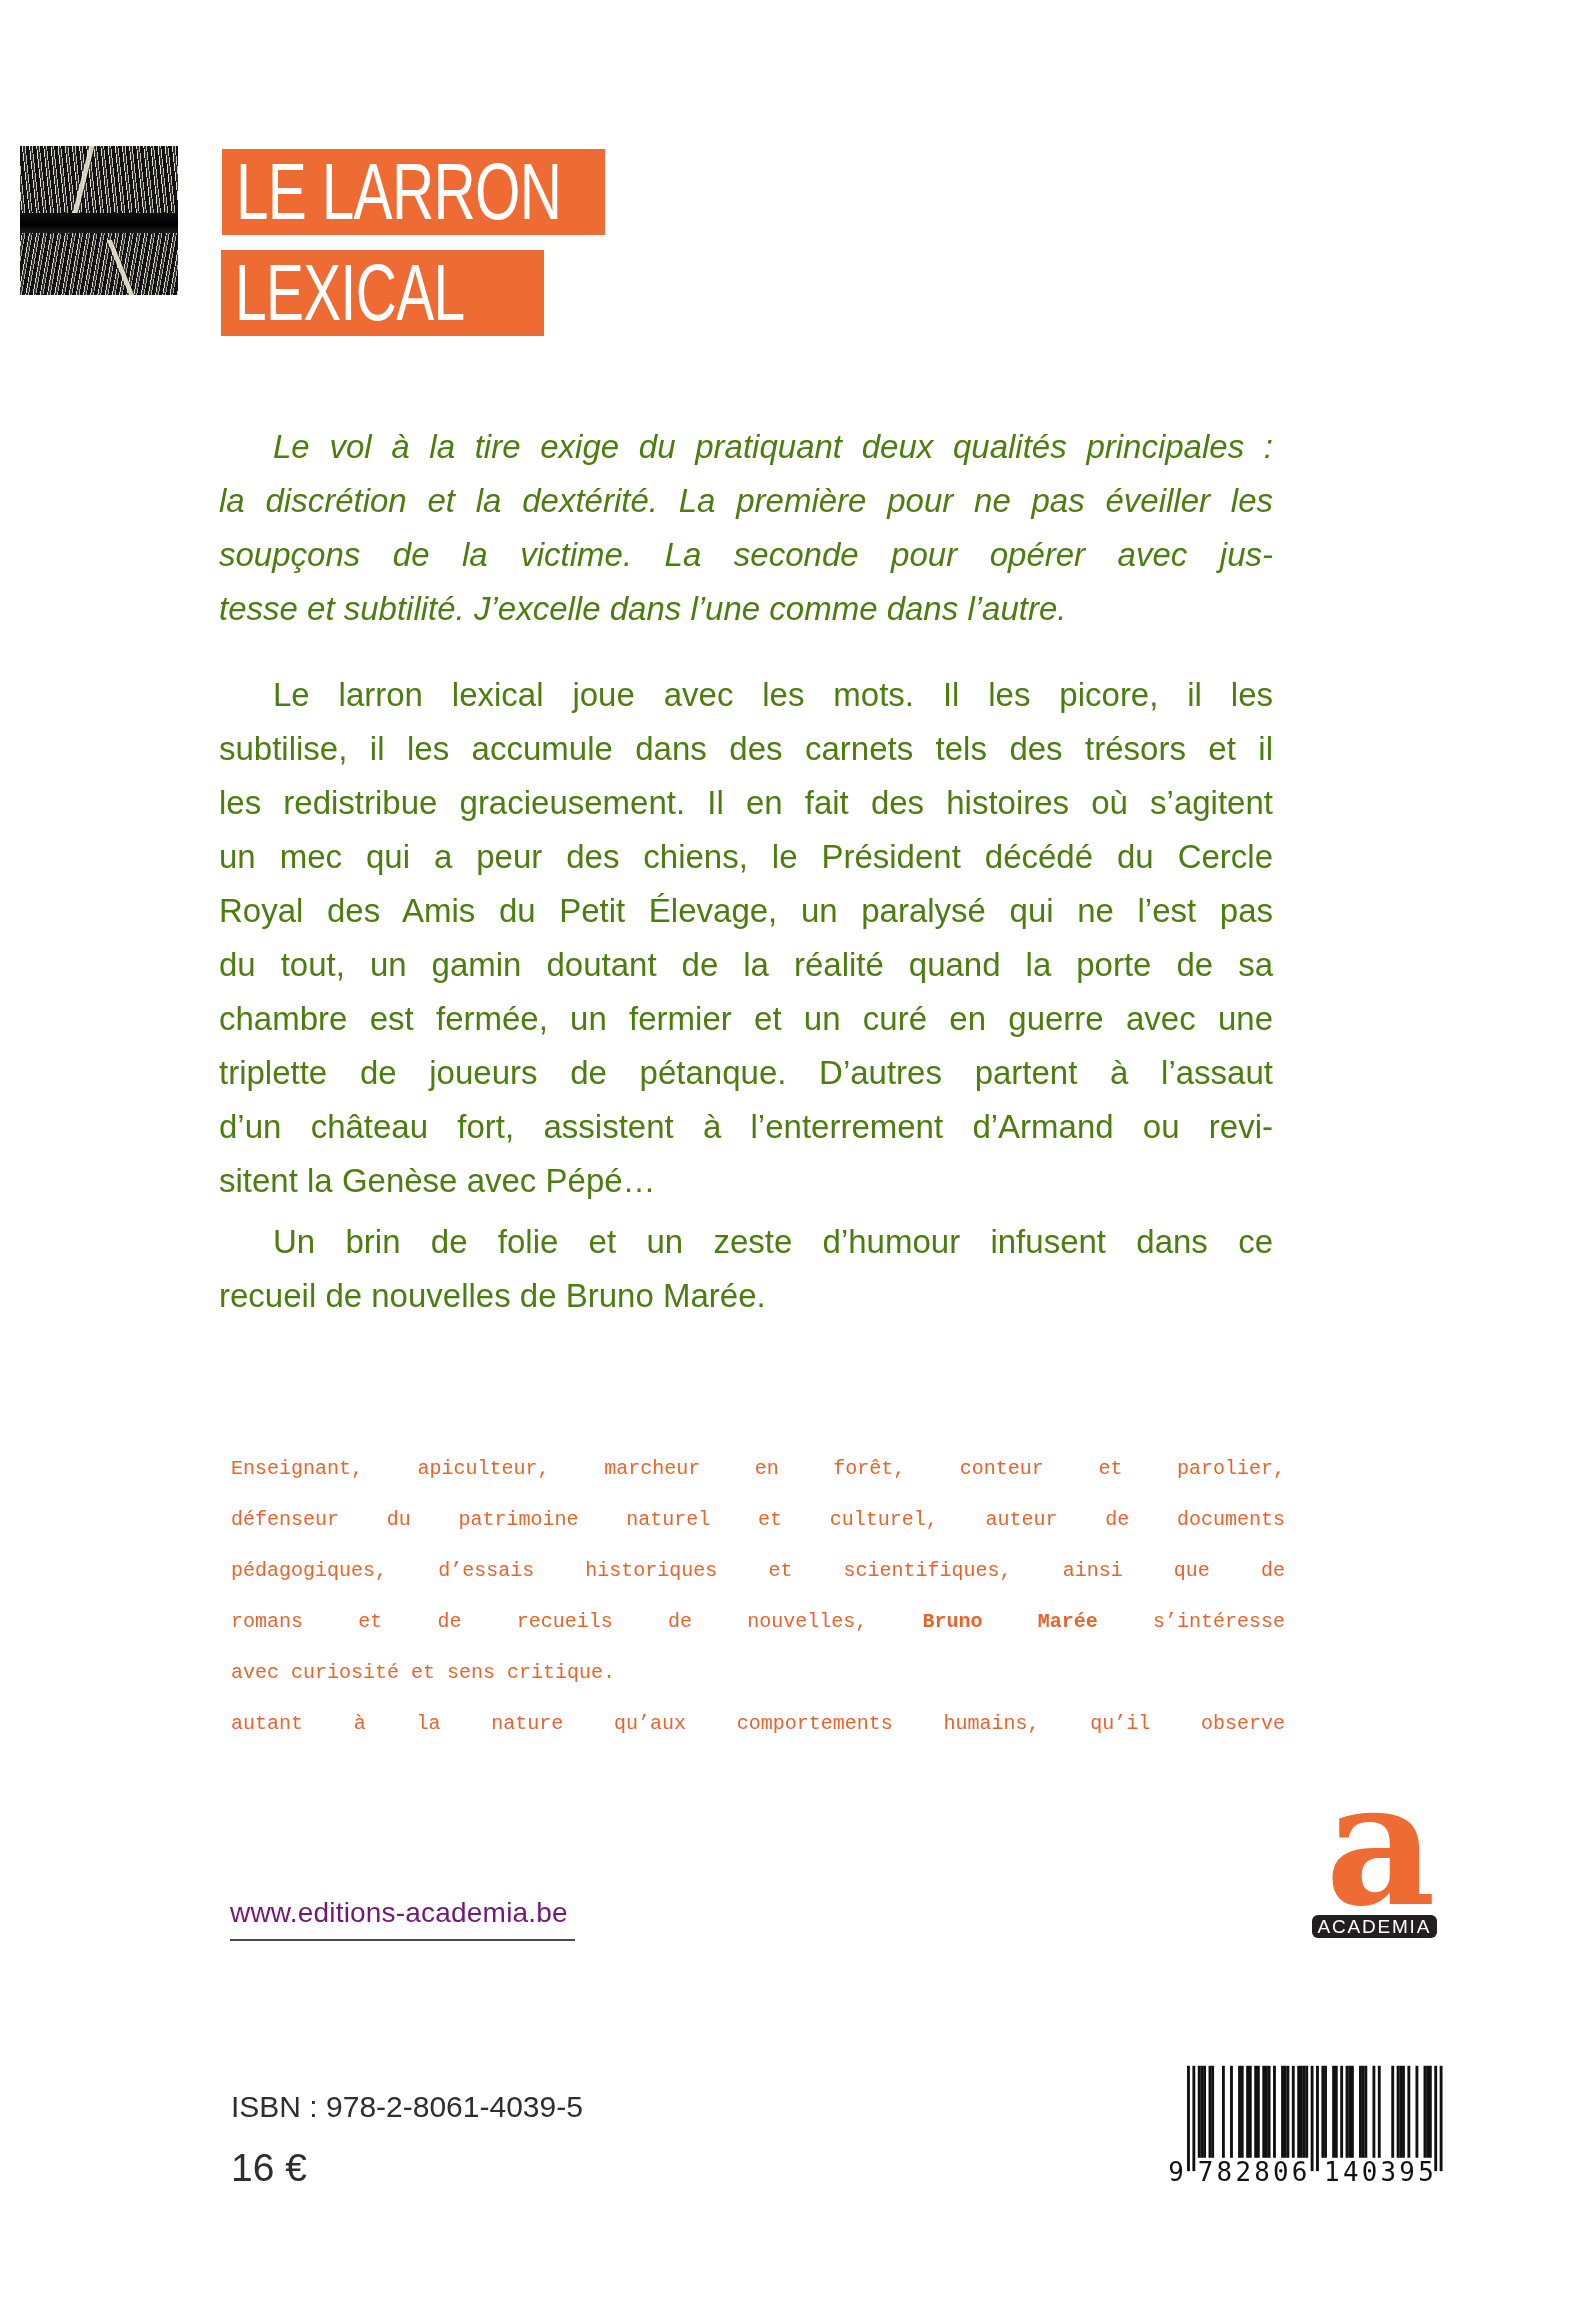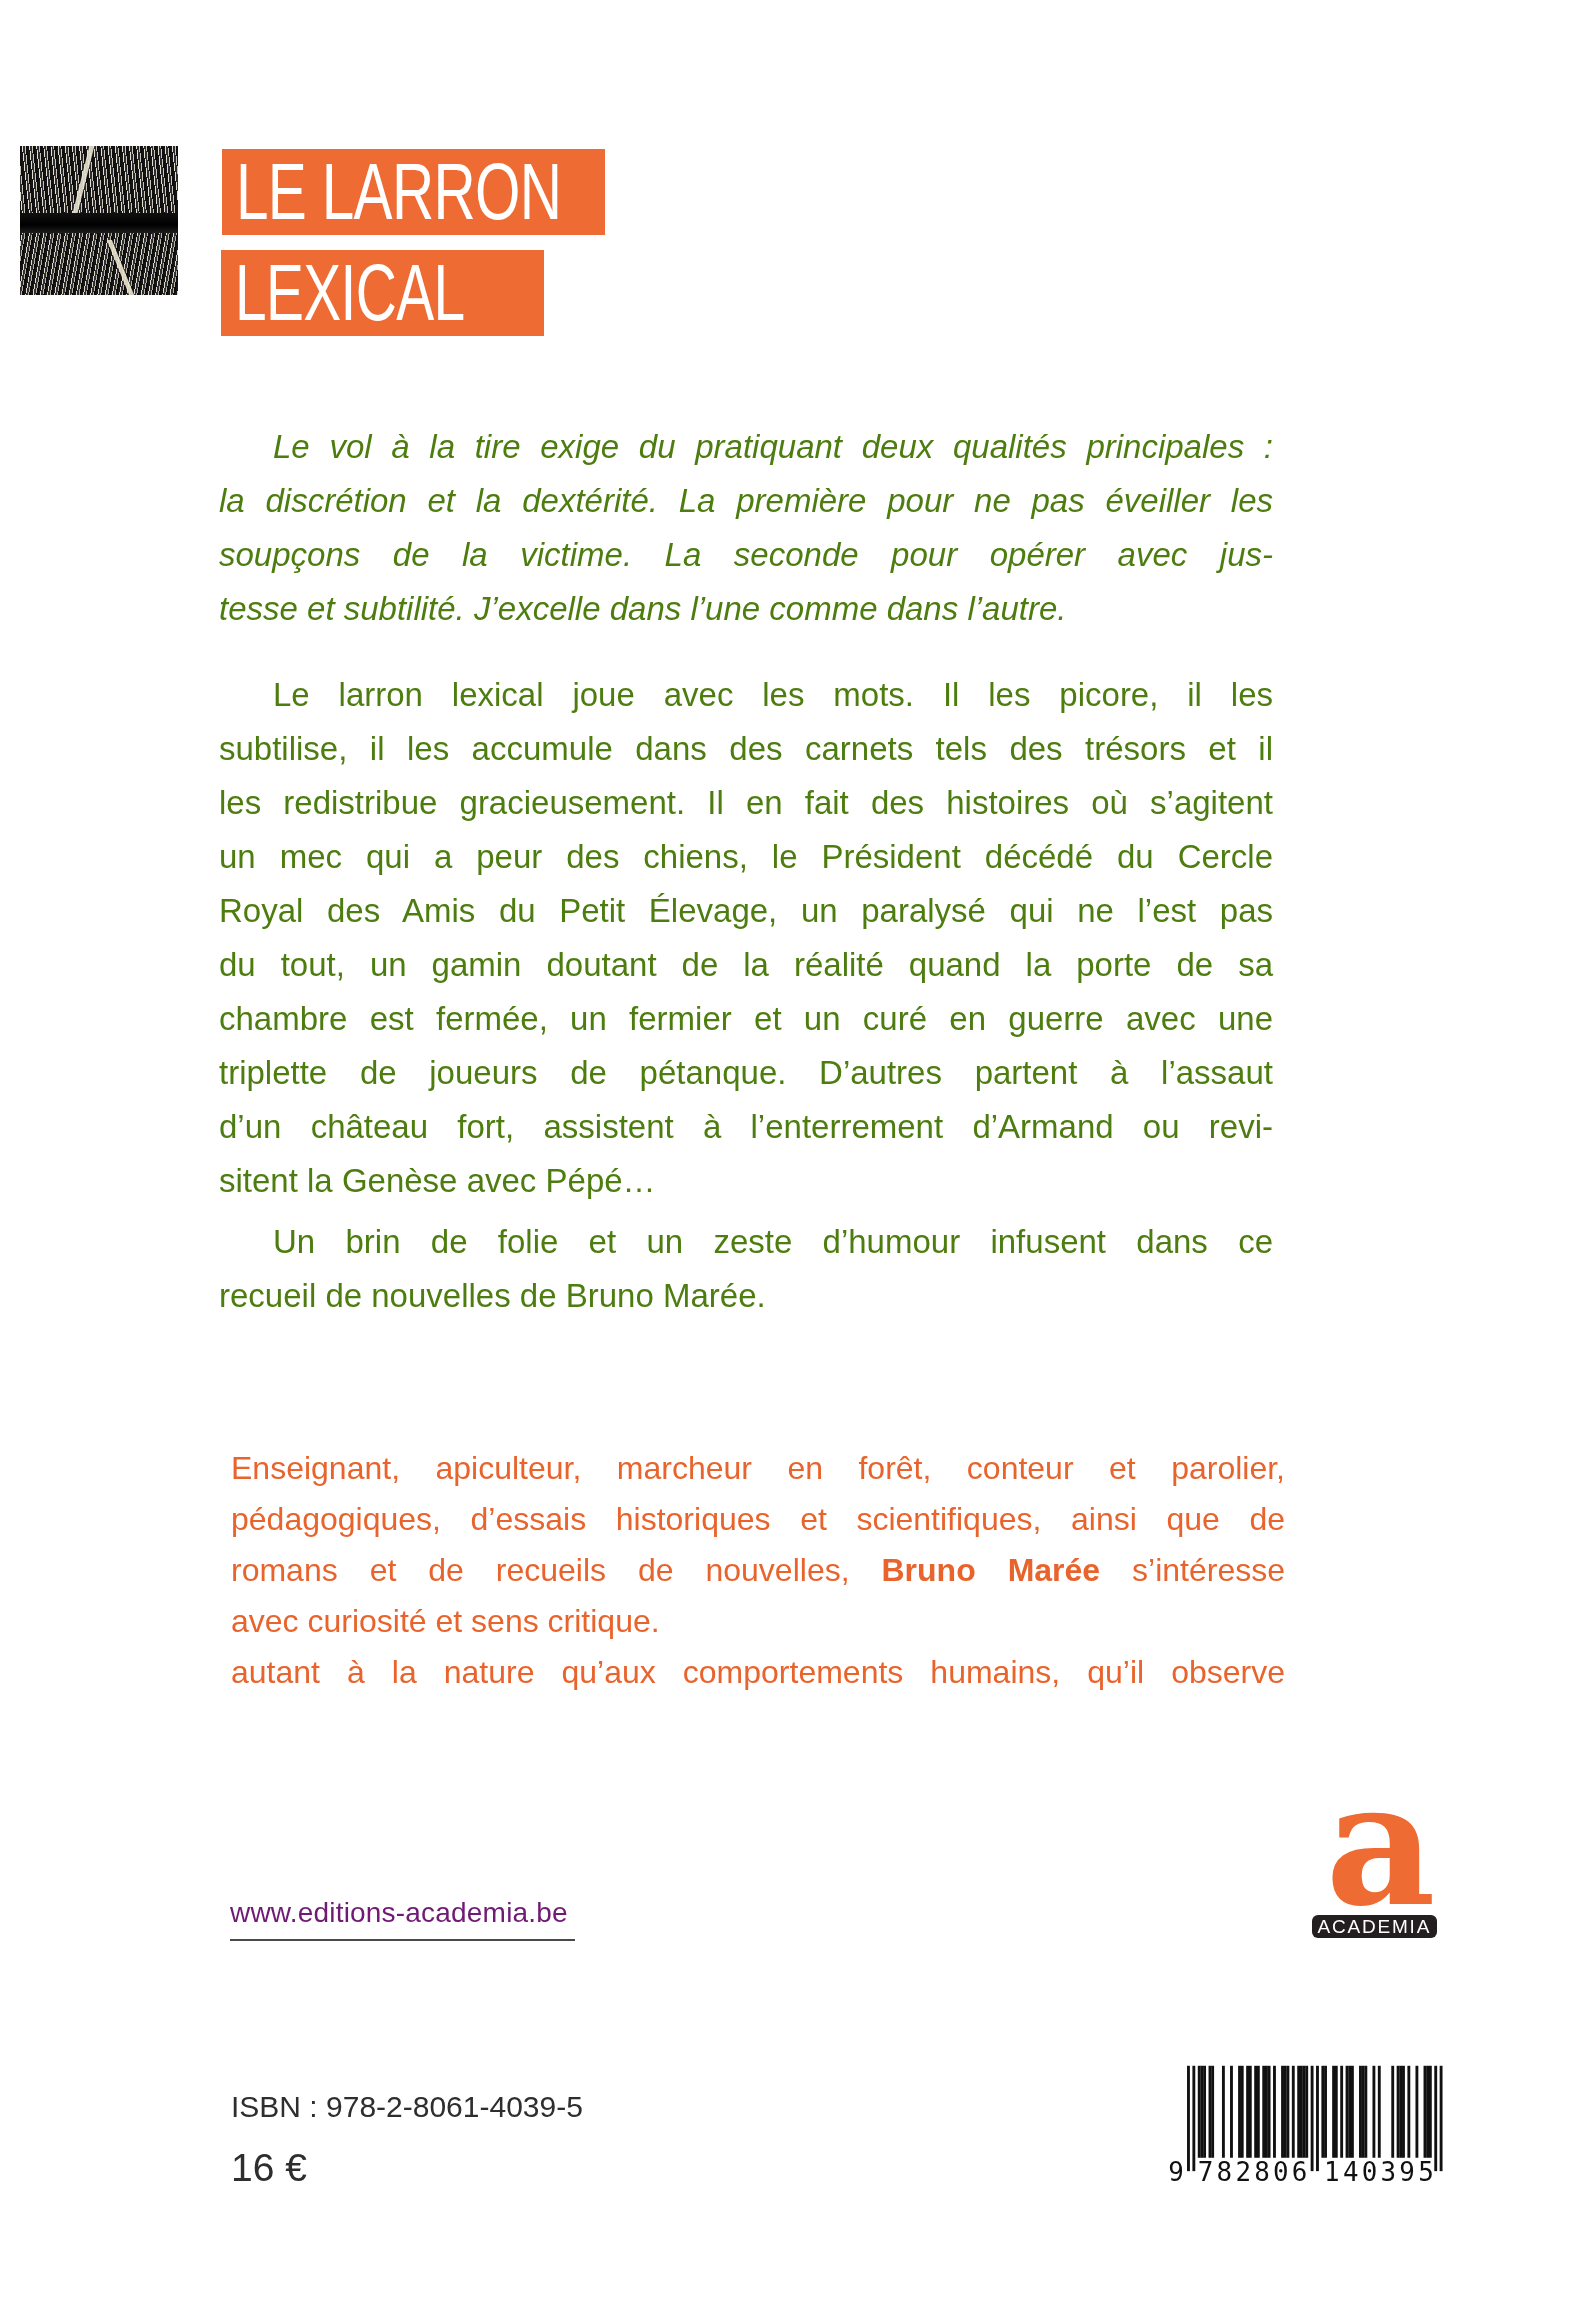--- a/index.html
+++ b/index.html
@@ -34,21 +34,21 @@
   .text-block { position: absolute; left: 199px; width: 1054px; color: #4d7c0f; }
   .line { display: block; height: 54px; line-height: 54px; font-size: 33px; white-space: nowrap; text-align: justify; text-align-last: justify; overflow: visible; }
   .line.last { text-align-last: left; }
   .line.indent { padding-left: 54px; }
   .italic .line { font-style: italic; }
   .para-1 { top: 420px; }
   .para-2 { top: 668px; }
   .para-3 { top: 1215px; }
 
   .bio { position: absolute; left: 211px; top: 1443px; width: 1054px; color: #E8642C; }
-  .bio .line { height: 51px; line-height: 51px; font-size: 32px; }
+  .bio .line { height: 51px; line-height: 51px; font-size: 20px; font-family: Liberation Mono, monospace; }
   .bio .bold { font-weight: 700; }
 
   
   .url { position: absolute; left: 210px; top: 1895px; font-size: 28px; line-height: 36px; color: #701a75; font-weight: 300; letter-spacing: 0.2px; }
   .url-rule { position: absolute; left: 210px; top: 1939px; width: 345px; height: 1.8px; background: #4a4a4a; }
 
   .logo { position: absolute; left: 1290px; top: 1805px; width: 130px; height: 136px; }
   .logo-a { position: absolute; left: 12.5px; top: -36px; width: 116px; height: 150px; font-family: "DejaVu Serif", "Liberation Serif", serif; font-weight: 700; font-size: 170px; line-height: 150px; color: #EE6B33; text-align: center; }
   .logo-label { position: absolute; left: 1.8px; top: 110px; width: 125px; height: 23px; background: #231f20; color: #ffffff; font-size: 19px; line-height: 23px; text-align: center; letter-spacing: 1.8px; font-family: "Liberation Sans", sans-serif; border-radius: 6px; }
 
@@ -100,20 +100,21 @@
     <span class="line last">sitent la Genèse avec Pépé…</span>
   </div>
 
   <div class="text-block para-3">
     <span class="line indent">Un brin de folie et un zeste d’humour infusent dans ce</span>
     <span class="line last">recueil de nouvelles de Bruno Marée.</span>
   </div>
 
   <div class="bio">
     <span class="line">Enseignant, apiculteur, marcheur en forêt, conteur et parolier,</span>
+    <span class="line">défenseur du patrimoine naturel et culturel, auteur de documents</span>
     <span class="line">pédagogiques, d’essais historiques et scientifiques, ainsi que de</span>
     <span class="line"><span>romans et de recueils de nouvelles, </span><span class="bold">Bruno Marée</span><span> s’intéresse</span></span>
     <span class="line last">avec curiosité et sens critique.</span>
     <span class="line">autant à la nature qu’aux comportements humains, qu’il observe</span>
   </div>
 
   <div class="url">www.editions-academia.be</div>
   <div class="url-rule"></div>
 
   <div class="logo">

